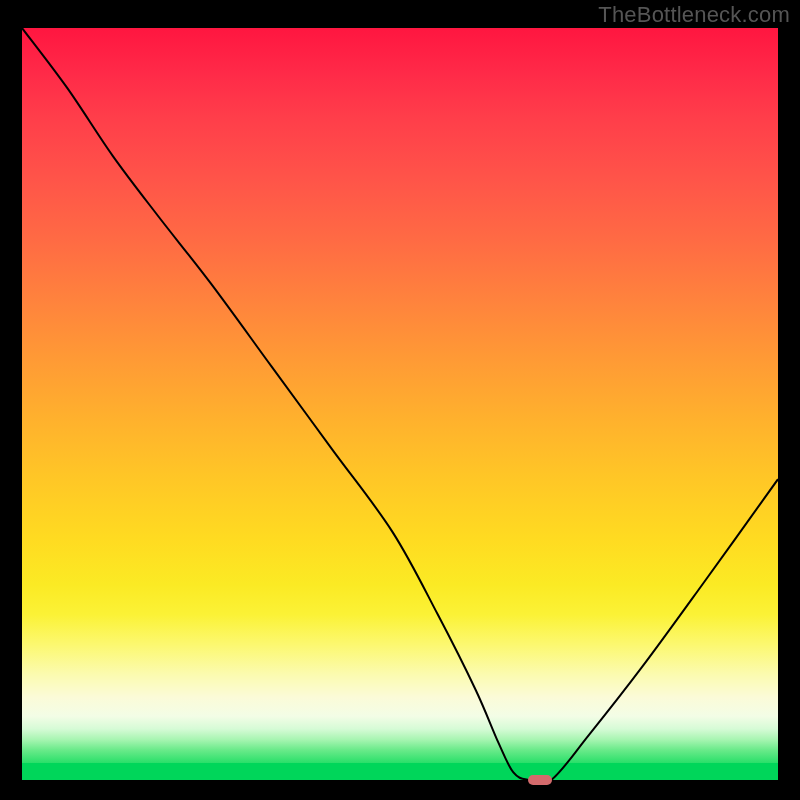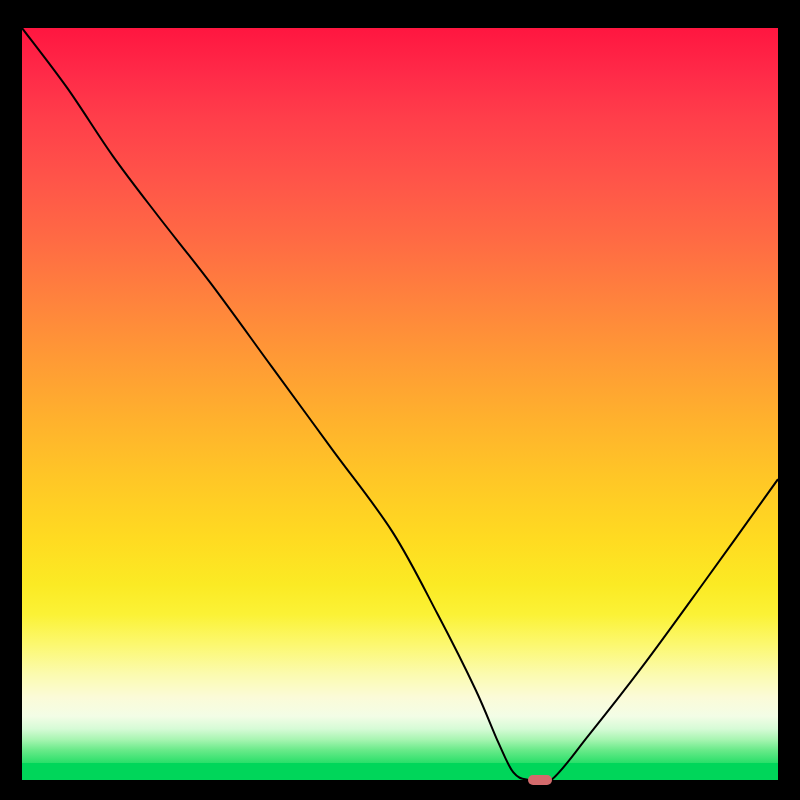--- a/index.html
+++ b/index.html
@@ -84,20 +84,21 @@
     border-radius: 6px;
     background: #d36a6c;
     z-index: 20;
     transform: translate(-50%, -50%);
   }
 </style>
 </head>
 <body>
 
 <div class="outer">
+  <div class="watermark">TheBottleneck.com</div>
 
   <div class="plot">
     <div class="green-floor"></div>
     <svg class="curve" viewBox="0 0 100 100" preserveAspectRatio="none">
       <path fill="none" stroke="#000" stroke-width="2" vector-effect="non-scaling-stroke" d="M 0 0 C 1 1.3333333333333333, 4 5.166666666666666, 6 8 C 8 10.833333333333334, 10 14.166666666666666, 12 17 C 14 19.833333333333332, 15.833333333333334 22.166666666666668, 18 25 C 20.166666666666668 27.833333333333332, 22.5 30.666666666666668, 25 34 C 27.5 37.33333333333333, 30.333333333333332 41.33333333333333, 33 44.99999999999999 C 35.666666666666664 48.66666666666666, 38.333333333333336 52.33333333333333, 41 56 C 43.666666666666664 59.66666666666667, 46.666666666666664 63.333333333333336, 49 67 C 51.333333333333336 70.66666666666667, 53.16666666666667 74.5, 55.00000000000001 78 C 56.83333333333334 81.5, 58.66666666666667 85.16666666666667, 60 88 C 61.33333333333333 90.83333333333333, 62.166666666666664 93.16666666666667, 63 95 C 63.833333333333336 96.83333333333333, 64.33333333333333 98.16666666666667, 65 99 C 65.66666666666667 99.83333333333333, 66.16666666666667 99.83333333333333, 67 100 C 67.83333333333333 100.16666666666667, 68.66666666666667 101, 70 100 C 71.33333333333333 99, 73 96.5, 75 94 C 77 91.5, 79.5 88.33333333333333, 82 85 C 84.5 81.66666666666667, 87 78.16666666666667, 90 74 C 93 69.83333333333333, 98.33333333333333 62.333333333333336, 100 60"></path>
     </svg>
     <div class="marker" style="left: 68.5%; top: 100%; background: rgb(211, 106, 108);"></div>
   </div>
 </div>
 

